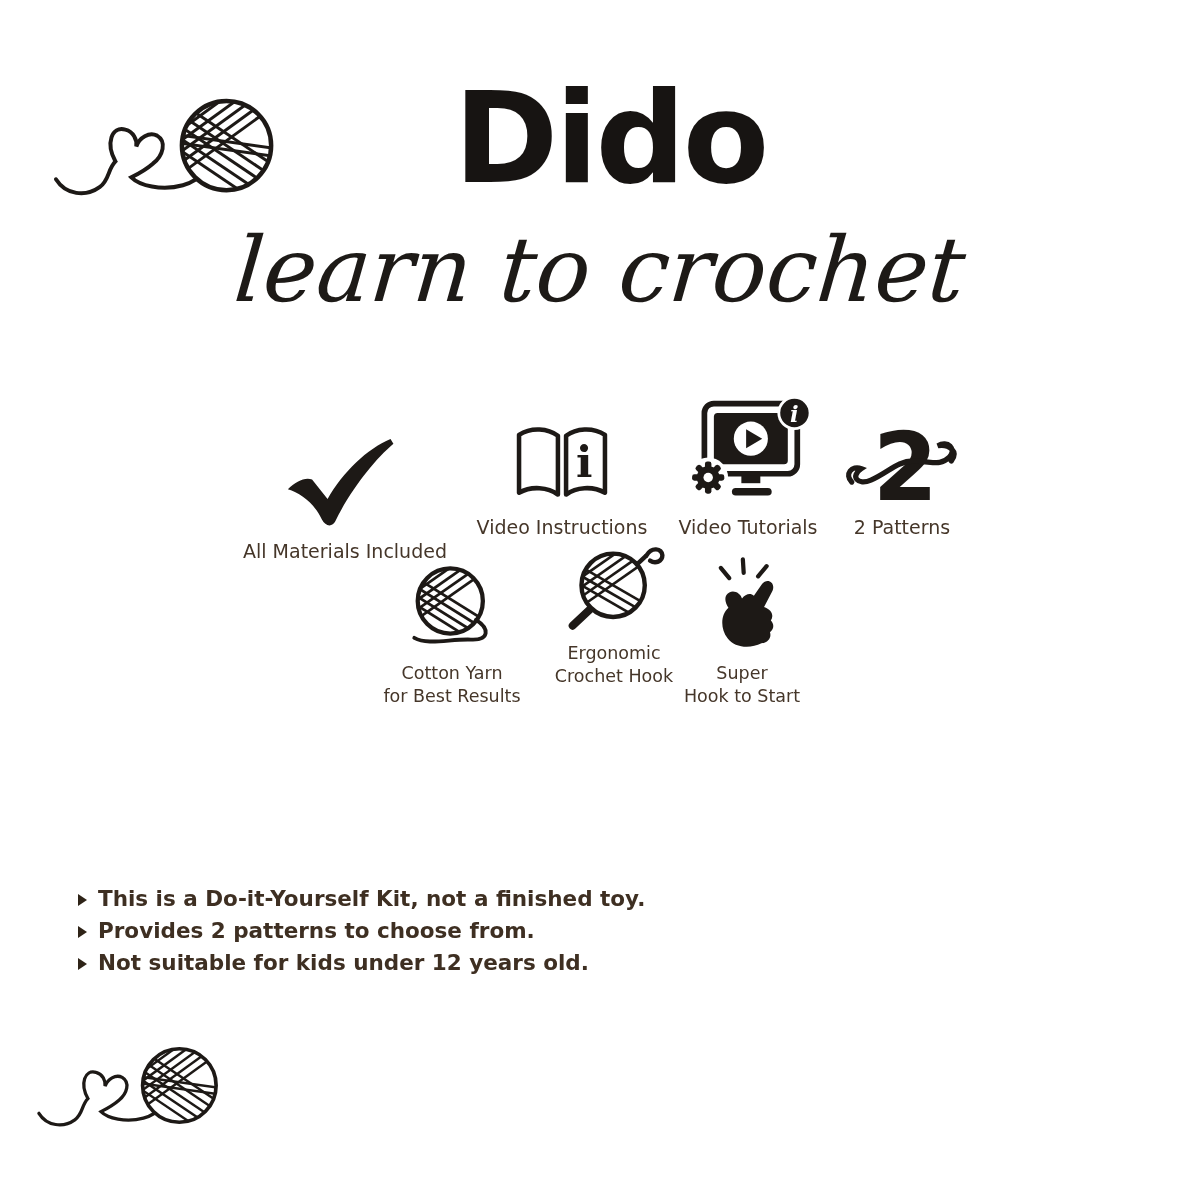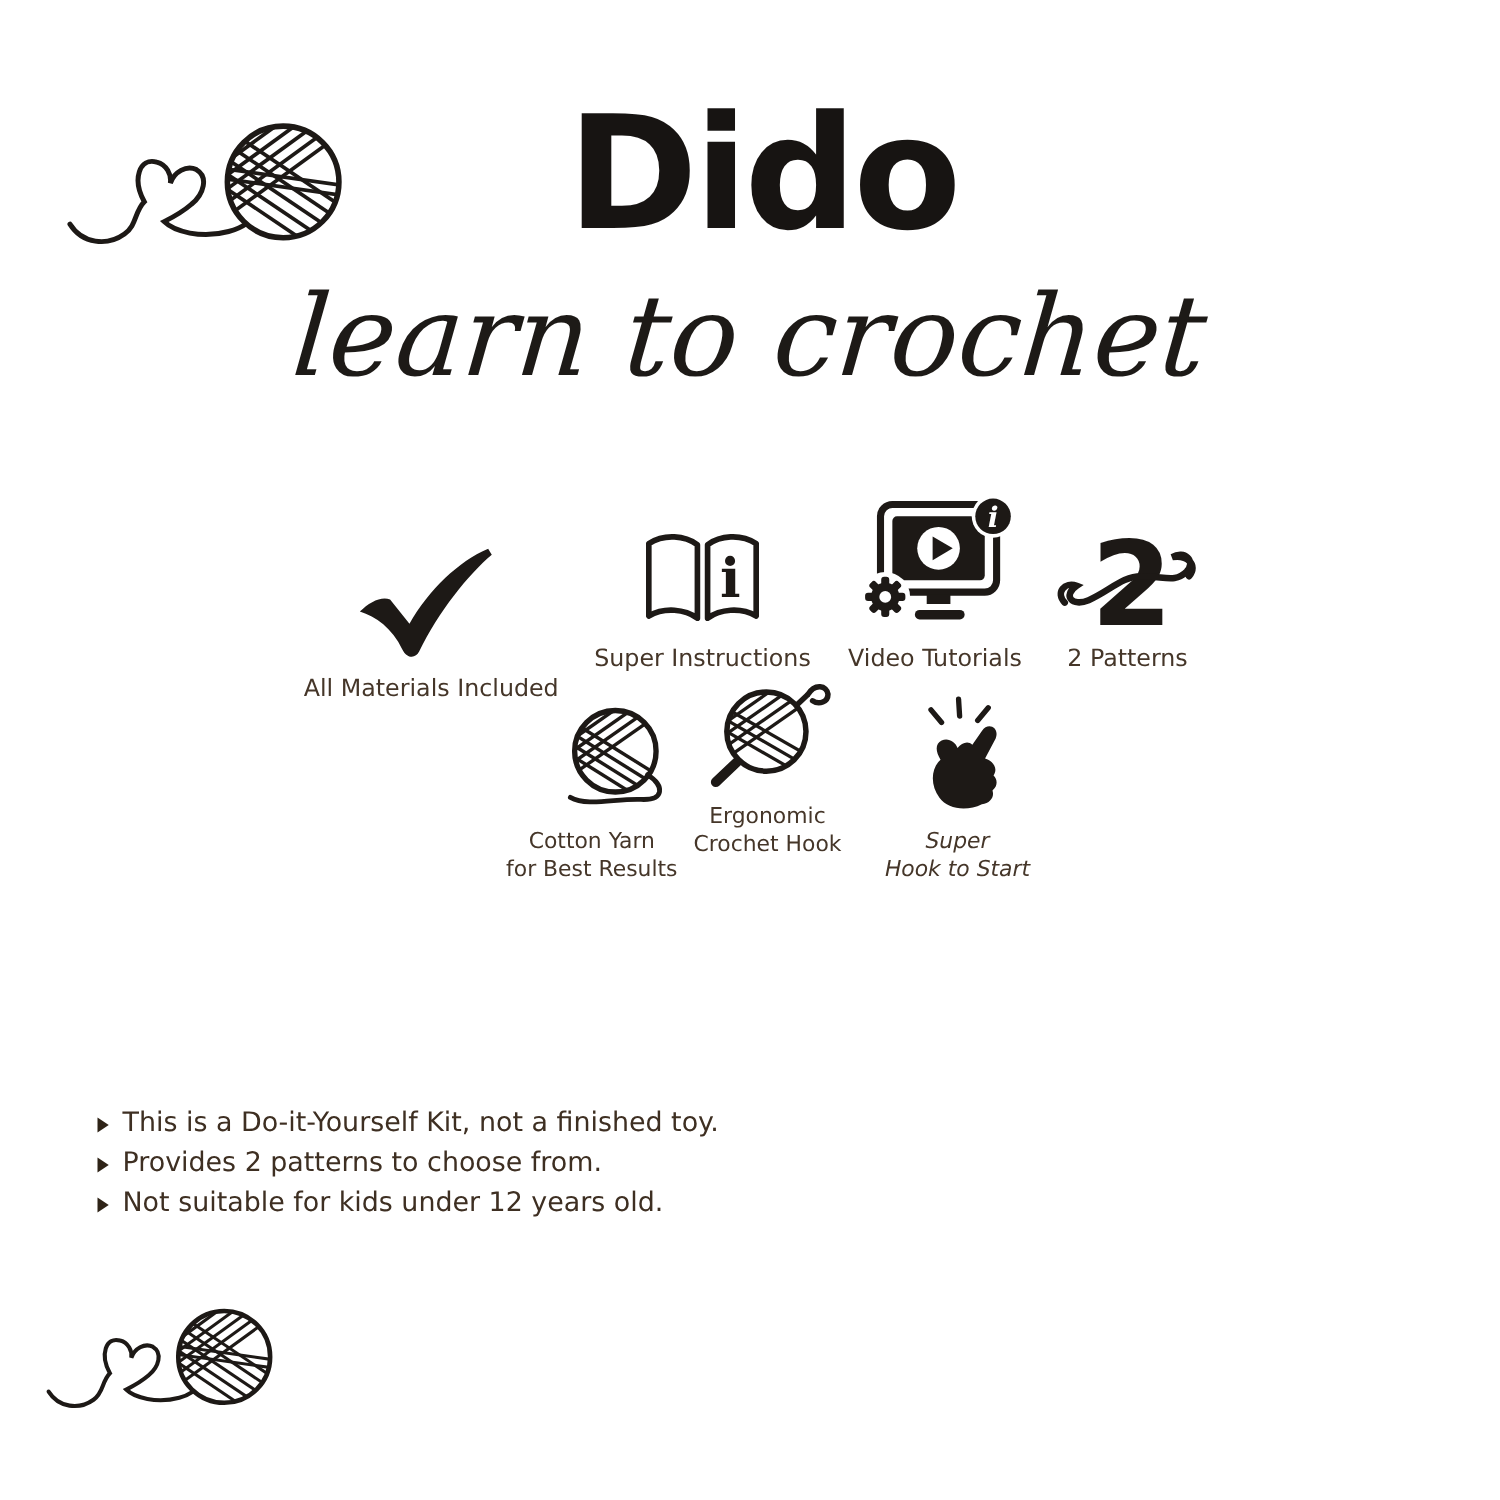--- a/index.html
+++ b/index.html
@@ -15,33 +15,33 @@
   .logo-top{position:absolute;left:50px;top:84px;}
   .logo-bottom{position:absolute;left:34px;top:1034px;}
 
   
   .feature{position:absolute;display:flex;flex-direction:column;align-items:center;
            justify-content:flex-end;gap:11px;}
   .f1{left:235px;top:422px;width:220px;height:140px;}
   .f2{left:472px;top:398px;width:180px;height:140px;}
   .f3{left:663px;top:396px;width:170px;height:142px;}
   .f4{left:832px;top:398px;width:140px;height:140px;}
-  .g1{left:362px;top:556px;width:180px;height:152px;align-items:flex-end;}
+  .g1{left:362px;top:556px;width:180px;height:152px;}
   .g2{left:529px;top:536px;width:170px;height:152px;}
-  .g3{left:686px;top:556px;width:160px;height:152px;font-style:italic;}
+  .g3{left:662px;top:556px;width:160px;height:152px;}
   .f-label{font-size:19px;color:#453629;white-space:nowrap;}
   .f-label2{font-size:17.5px;line-height:23px;color:#453629;text-align:center;white-space:nowrap;}
 
   
   .desc{position:absolute;left:80px;top:770px;width:925px;font-size:22px;line-height:34.5px;color:#3e2f22;}
   .desc .lead{font-weight:bold;color:#261c11;}
   .desc .hl{color:#6b5e24;font-family:"Liberation Sans",sans-serif;font-size:23px;}
 
   
-  .bullets{position:absolute;left:78px;top:883px;list-style:none;margin:0;padding:0;}
+  .bullets{position:absolute;left:78px;top:883px;list-style:none;margin:0;padding:0;font-weight:bold;}
   .bullets li{display:flex;align-items:center;gap:11px;font-size:21.5px;line-height:32px;color:#3e2f22;}
   .tri{width:0;height:0;border-left:9px solid #2e2317;border-top:6px solid transparent;
        border-bottom:6px solid transparent;flex:none;margin-top:1px;}
 
   svg .ink{fill:#1d1916;}
   svg .stroke-ink{stroke:#1d1916;fill:none;}
 </style>
 </head>
 <body>
 
@@ -84,21 +84,21 @@
     </svg>
     <span class="f-label">All Materials Included</span>
   </div>
 
   <div class="feature f2">
     <svg width="104" height="86" viewBox="0 0 115 92">
       <path d="M10,16 C24,7 42,9 53,17 L53,82 C42,74 24,72 10,80 Z" fill="#ffffff" stroke="#1d1916" stroke-width="5" stroke-linejoin="round"></path>
       <path d="M105,16 C91,7 73,9 62,17 L62,82 C73,74 91,72 105,80 Z" fill="#ffffff" stroke="#1d1916" stroke-width="5" stroke-linejoin="round"></path>
       <text x="82" y="63" text-anchor="middle" font-family="DejaVu Serif, serif" font-weight="bold" font-size="48" fill="#1d1916">i</text>
     </svg>
-    <span class="f-label">Super Instructions</span>
+    <span class="f-label">Video Instructions</span>
   </div>
 
   <div class="feature f3">
     <svg width="138" height="112" viewBox="0 0 140 115">
       <rect x="24" y="8" width="98" height="74" rx="10" fill="#ffffff" stroke="#1d1916" stroke-width="6"></rect>
       <rect x="34" y="18" width="78" height="54" rx="4" class="ink"></rect>
       <circle cx="73" cy="45" r="18" fill="#ffffff"></circle>
       <polygon points="68,35 85,45 68,55" class="ink"></polygon>
       <rect x="63" y="84" width="20" height="8" class="ink"></rect>
       <rect x="53" y="97" width="42" height="8" rx="4" class="ink"></rect>

